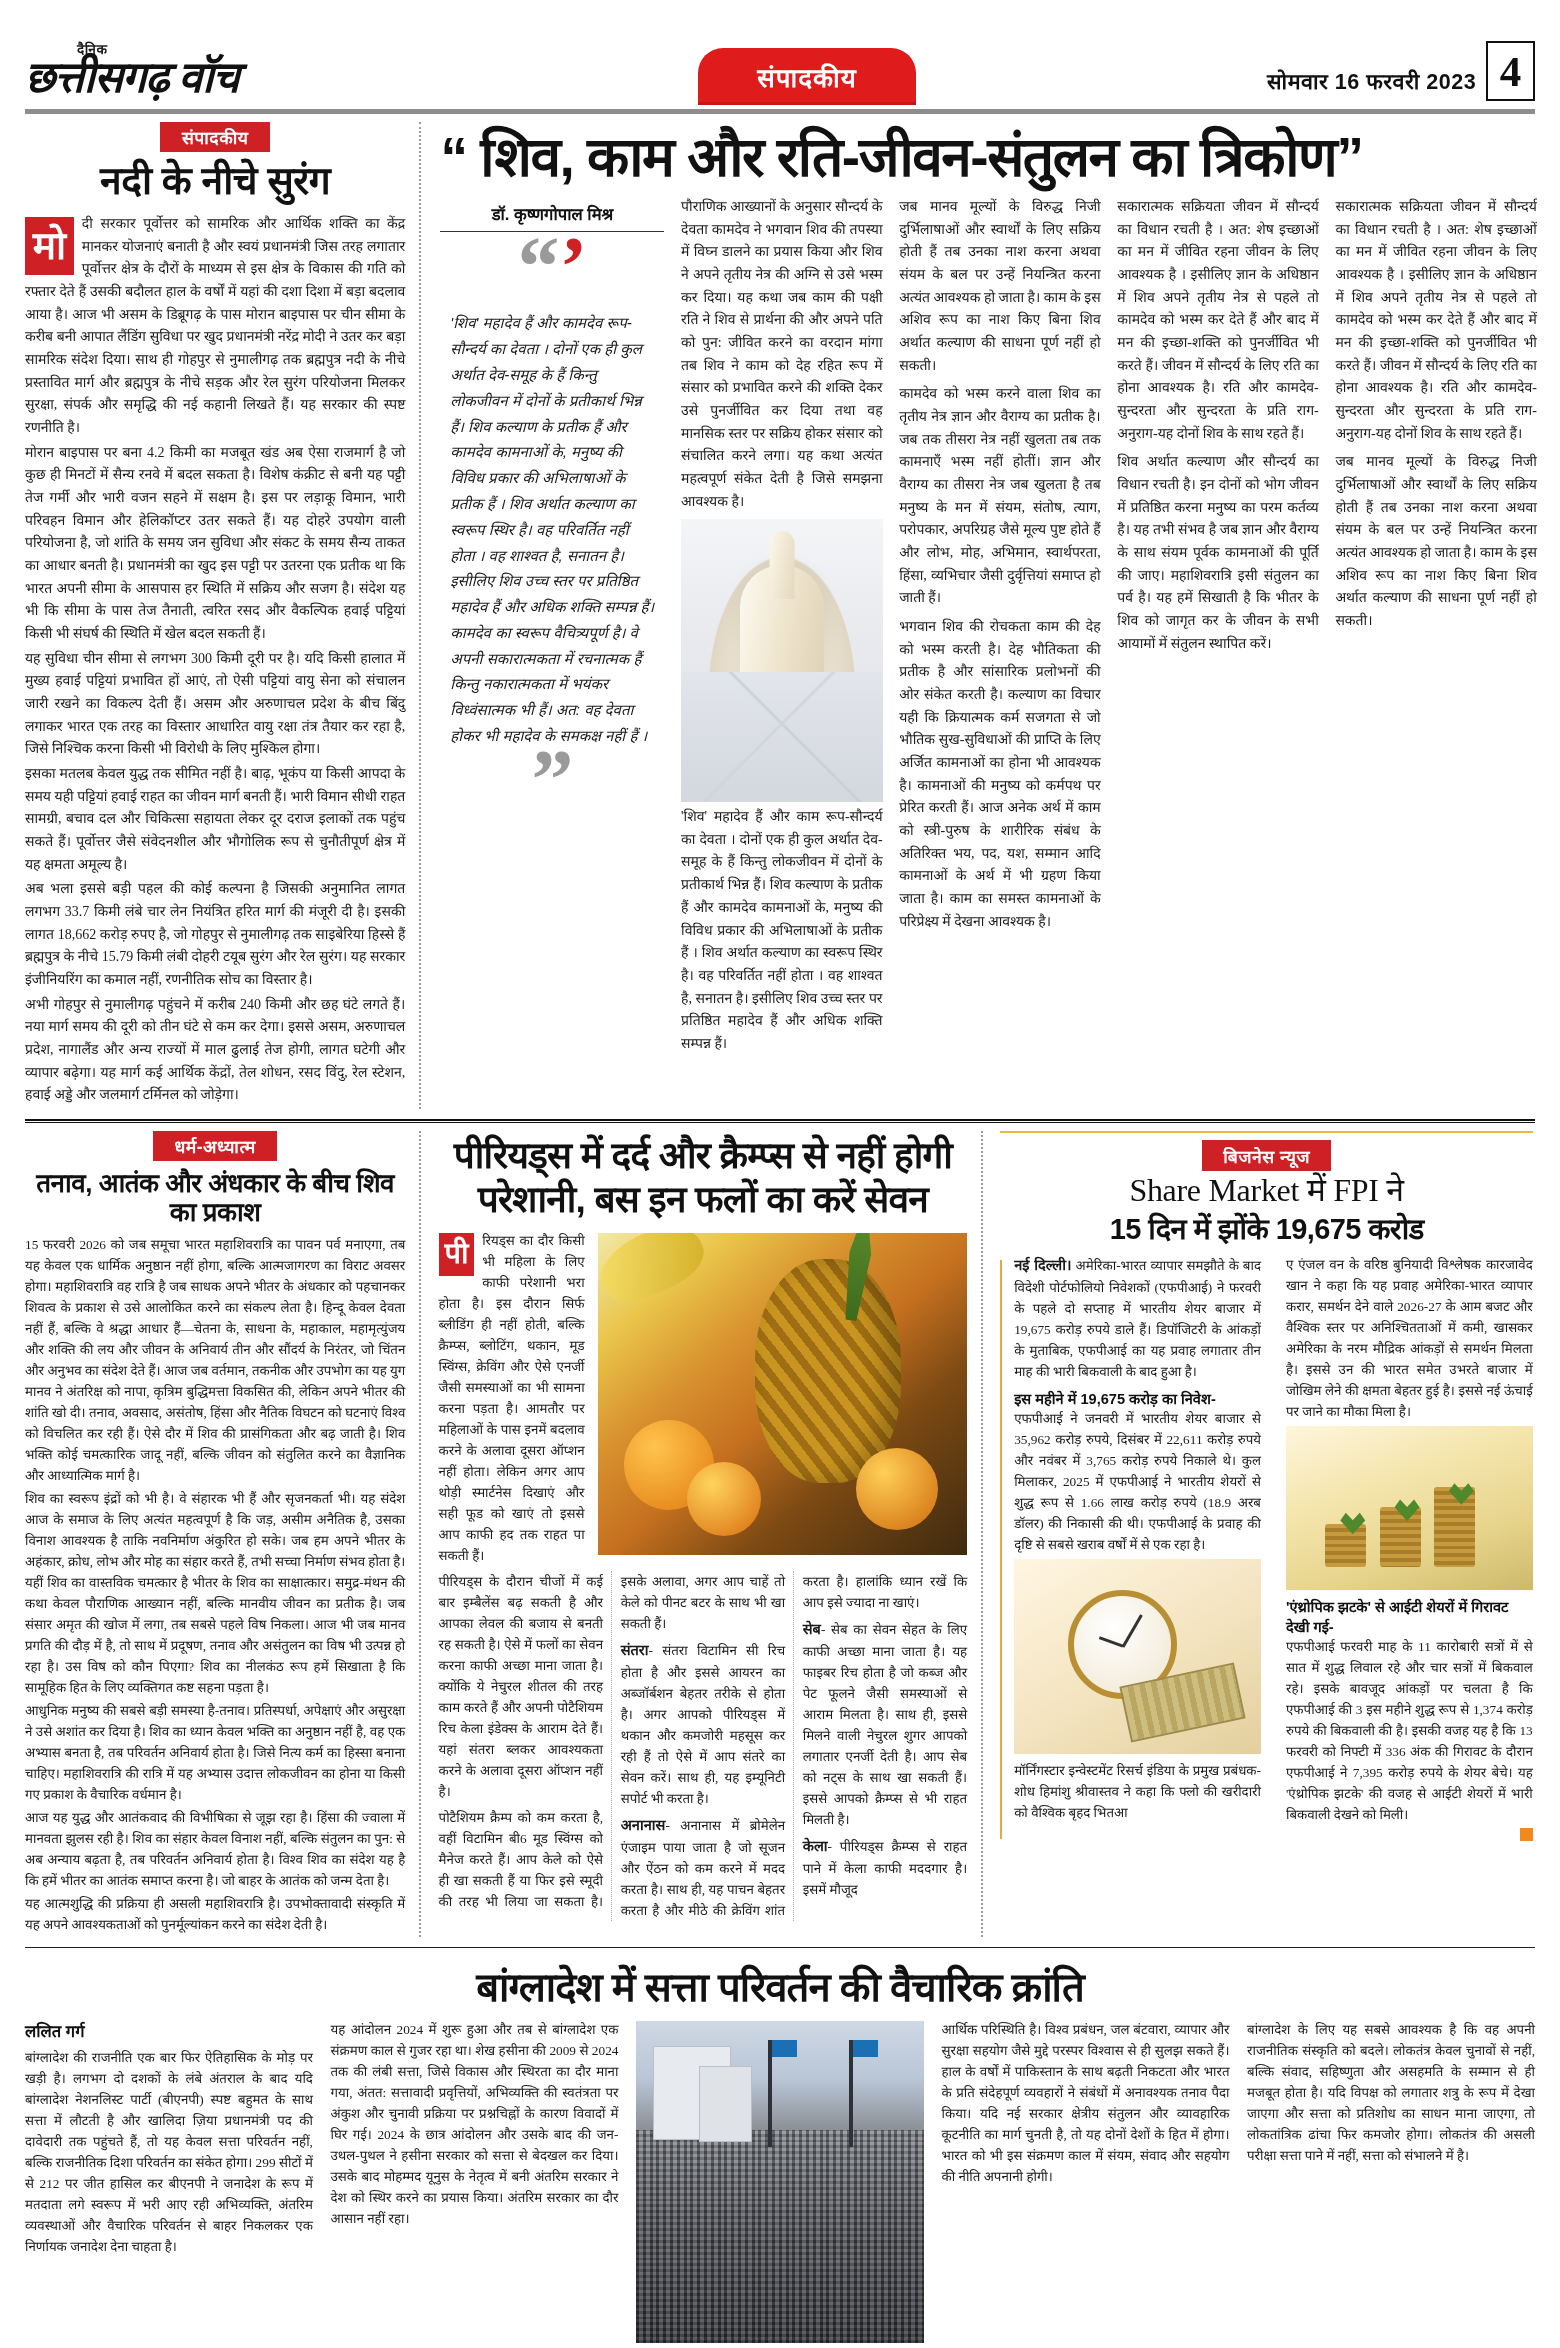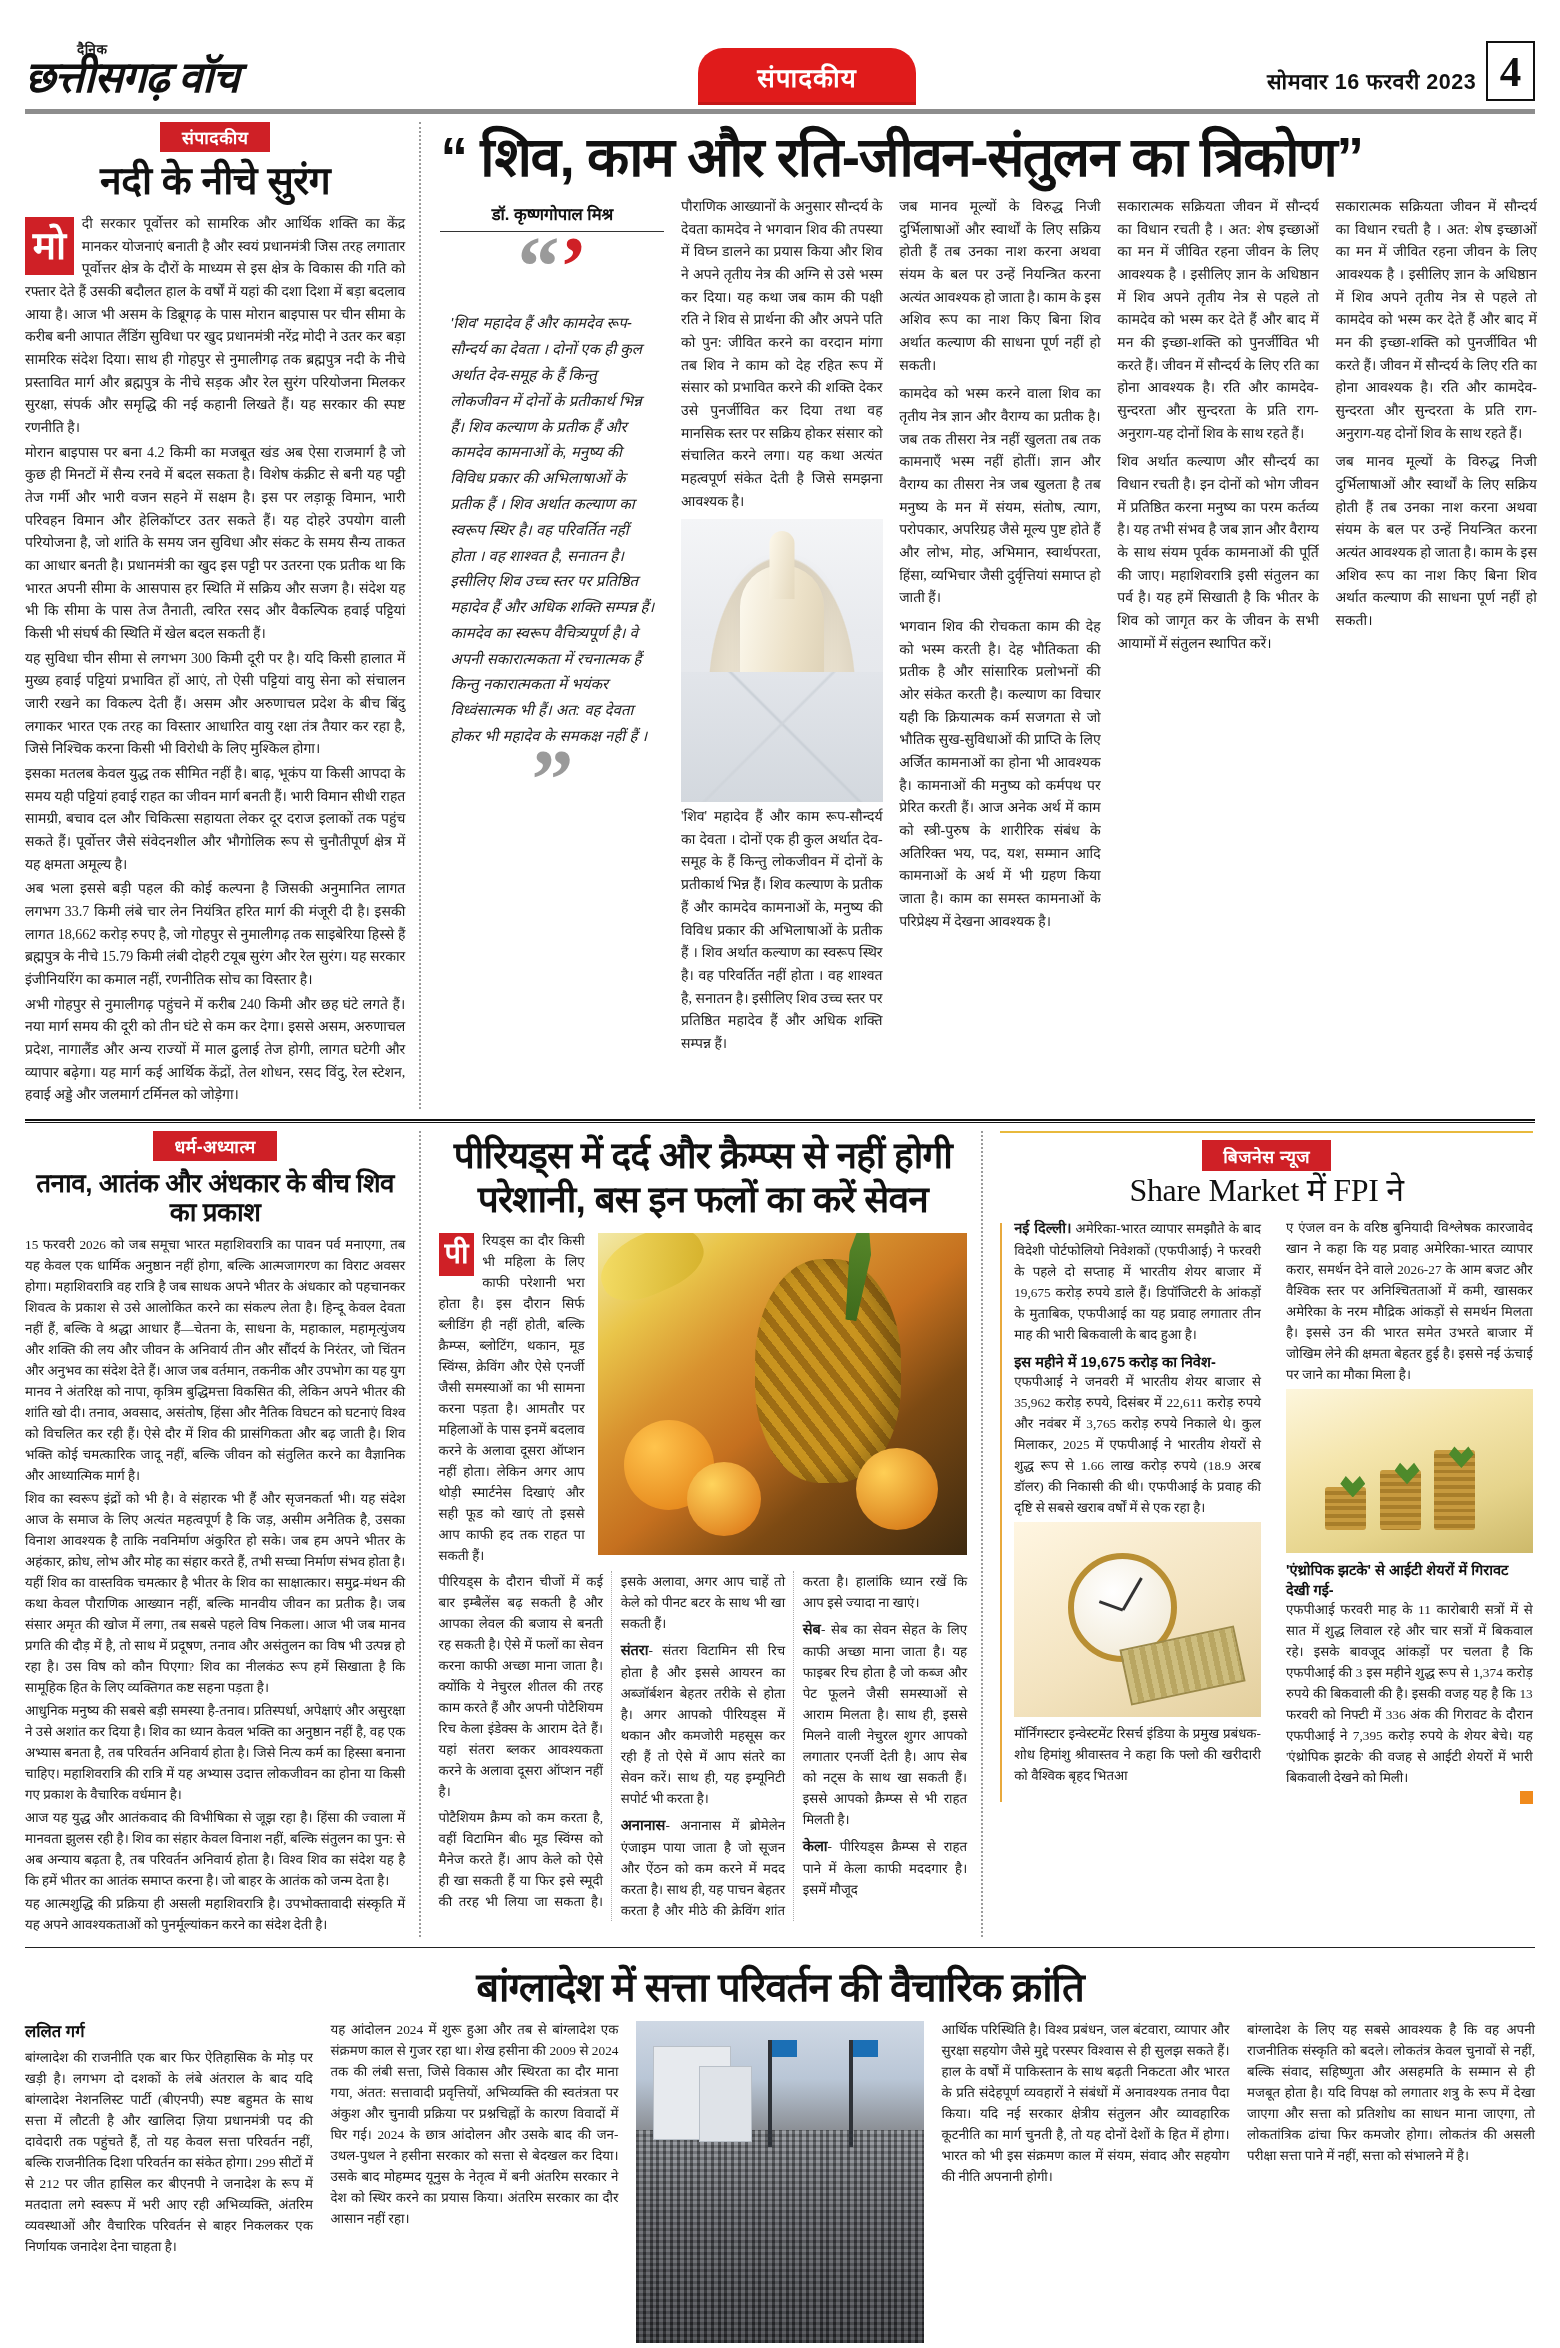--- a/index.html
+++ b/index.html
@@ -334,20 +334,21 @@
         </div>
       </div>
     </div>
 
     <div class="vrule"></div>
 
     <div style="padding-left:13.7px;">
       <div class="hrule-gold" style="margin-top:0;"></div>
       <div class="sec-label">बिजनेस न्यूज</div>
       <div class="hl-biz-en">Share Market में FPI ने</div>
+      <div class="hl-biz-hi">15 दिन में झोंके 19,675 करोड</div>
 
       <div class="biz-bracket" style="margin-top:7.8px;">
         <div style="display:grid;grid-template-columns:1fr 1fr;gap:0 25px;">
           <div>
             <div class="body-txt tiny">
               <span class="sub-bold">नई दिल्ली।</span>
               <span>अमेरिका-भारत व्यापार समझौते के बाद विदेशी पोर्टफोलियो निवेशकों (एफपीआई) ने फरवरी के पहले दो सप्ताह में भारतीय शेयर बाजार में 19,675 करोड़ रुपये डाले हैं। डिपॉजिटरी के आंकड़ों के मुताबिक, एफपीआई का यह प्रवाह लगातार तीन माह की भारी बिकवाली के बाद हुआ है।</span>
             </div>
             <div class="sub-bold" style="margin-top:5.9px;">इस महीने में 19,675 करोड़ का निवेश-</div>
             <div class="body-txt tiny">एफपीआई ने जनवरी में भारतीय शेयर बाजार से 35,962 करोड़ रुपये, दिसंबर में 22,611 करोड़ रुपये और नवंबर में 3,765 करोड़ रुपये निकाले थे। कुल मिलाकर, 2025 में एफपीआई ने भारतीय शेयरों से शुद्ध रूप से 1.66 लाख करोड़ रुपये (18.9 अरब डॉलर) की निकासी की थी। एफपीआई के प्रवाह की दृष्टि से सबसे खराब वर्षों में से एक रहा है।</div>

